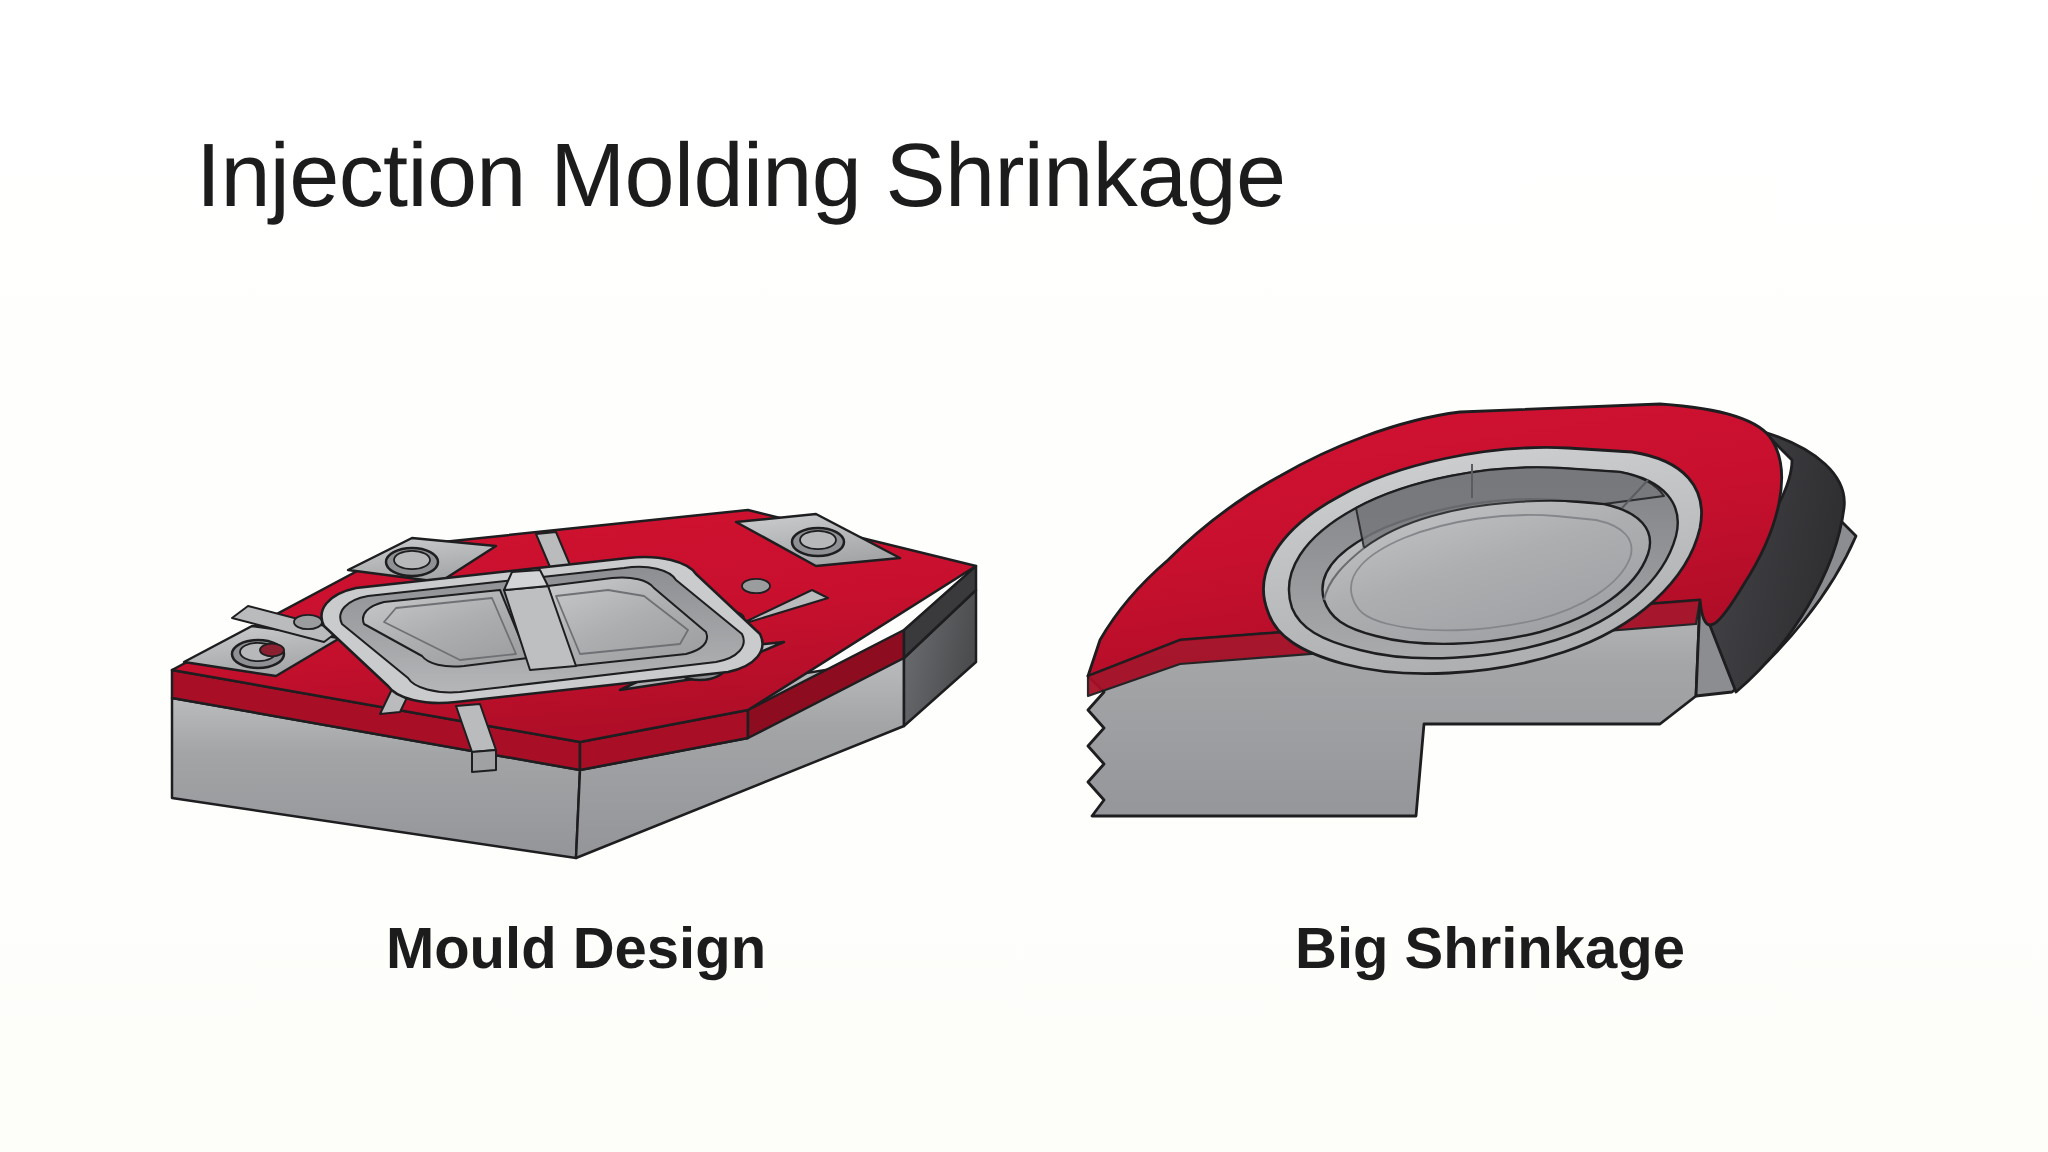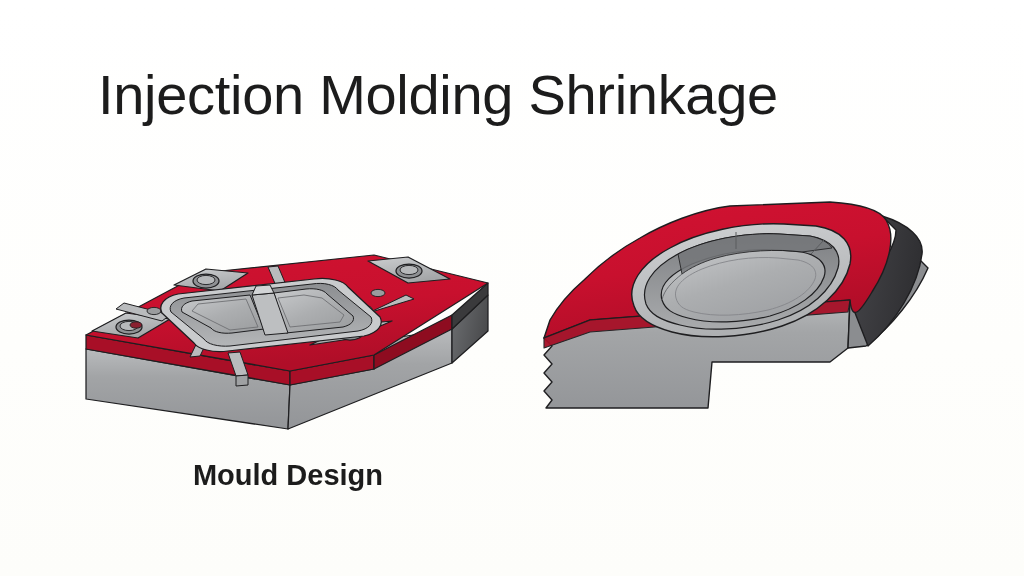--- a/index.html
+++ b/index.html
@@ -17,21 +17,21 @@
   }
   .slide {
     position: absolute;
     inset: 0;
     background: linear-gradient(180deg, #ffffff 0%, #fefefc 60%, #fdfdfa 100%);
   }
   .slide-title {
     position: absolute;
     left: 98px;
     top: 62px;
-    font-size: 56px;
+    font-size: 45px;
     font-weight: 400;
     letter-spacing: -0.3px;
     color: #1c1c1c;
     white-space: nowrap;
     font-family: "Liberation Sans", sans-serif;
   }
   .figure {
     position: absolute;
   }
   #figure-mould-design {
@@ -320,14 +320,15 @@
                  L 268 80
                  C 282 83, 288 90, 285 99
                  C 280 112, 262 124, 238 130
                  C 212 136, 184 137, 164 132
                  C 152 129, 148 125, 146 118 Z" fill="none" stroke="#84868A" stroke-width="0.9"></path>
 
       </g>
     </svg>
   </div>
 
+  <div class="caption" id="caption-big-shrinkage">Big Shrinkage</div>
 
 </div>
 
 </body></html>

